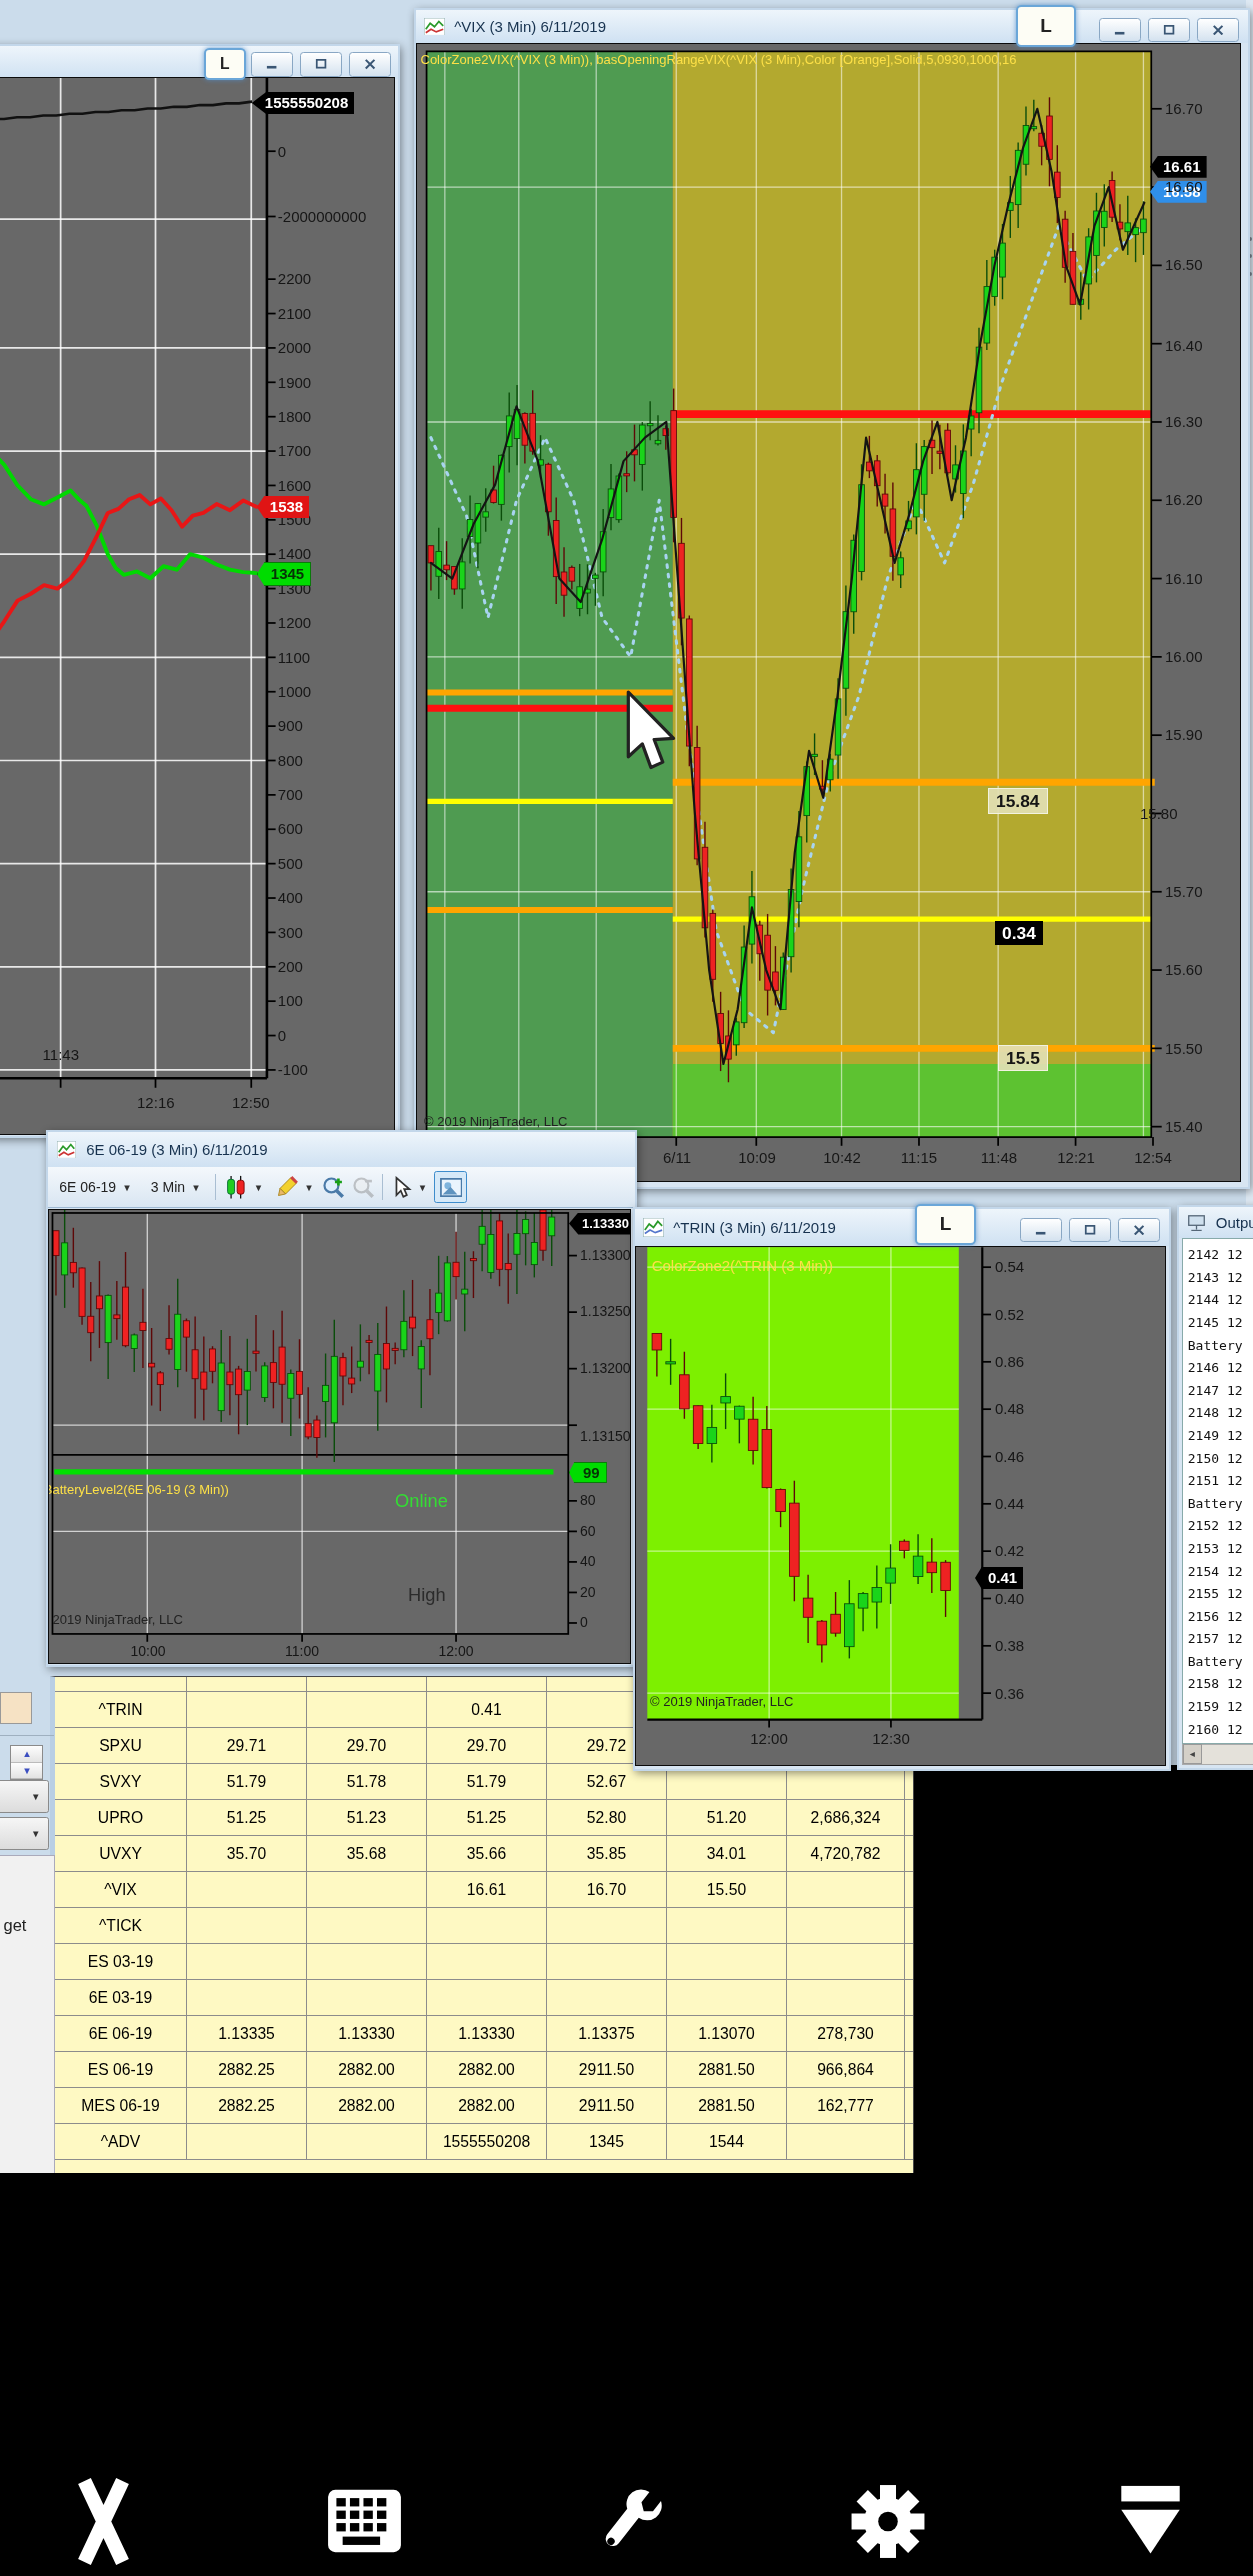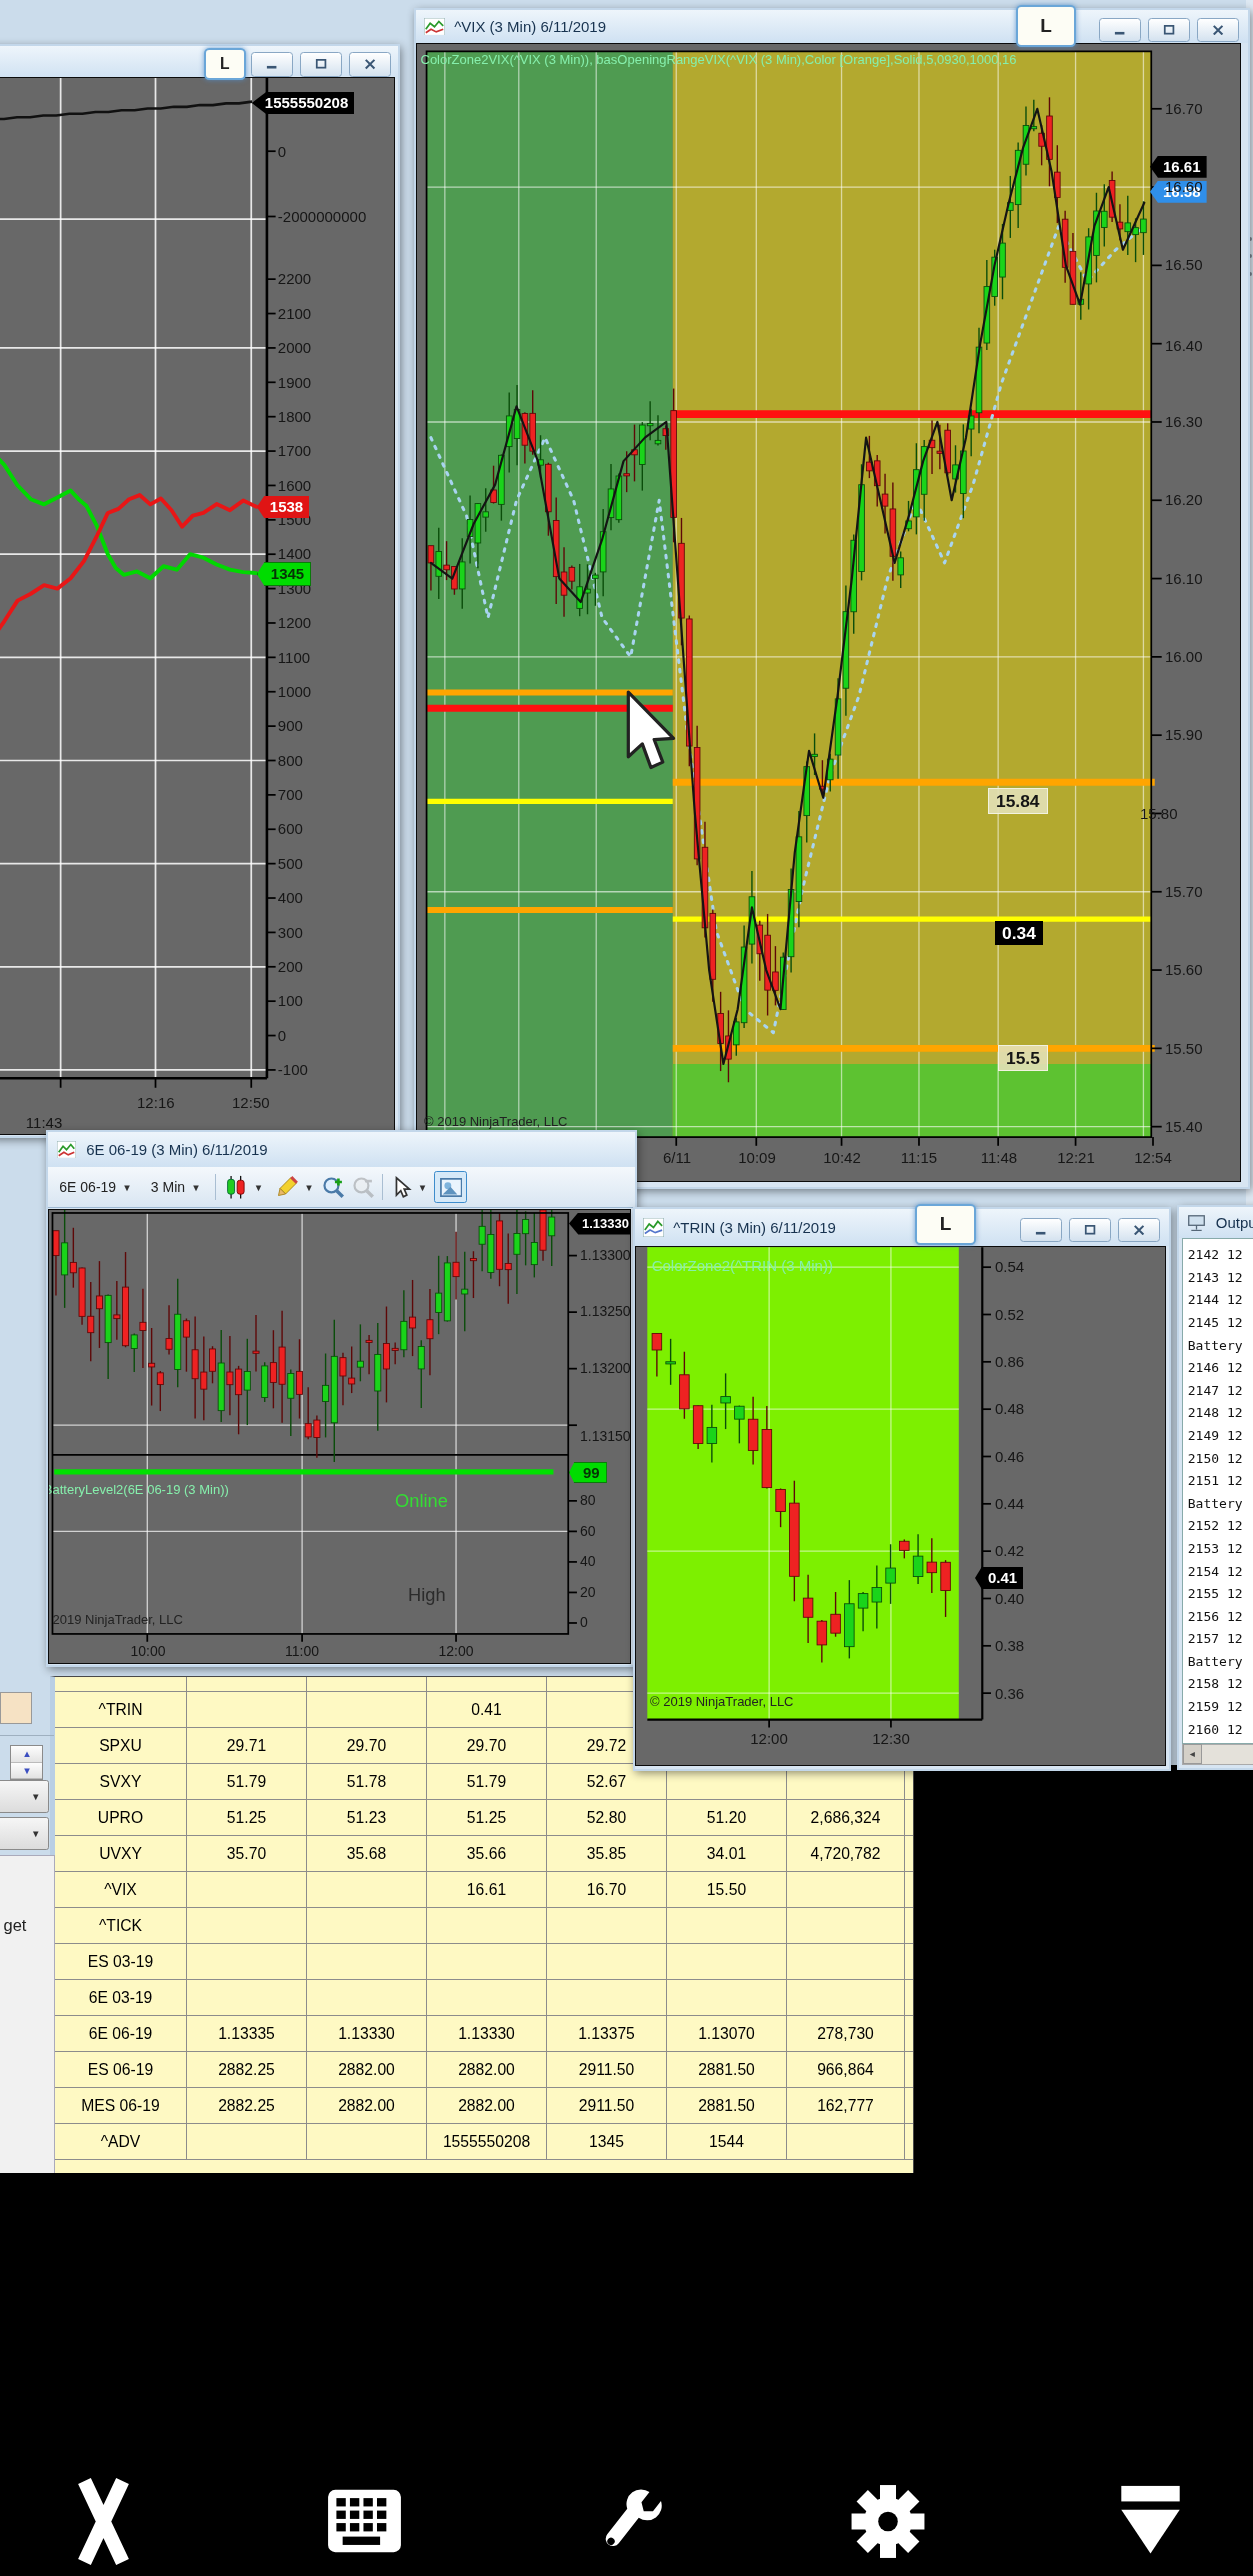--- a/index.html
+++ b/index.html
@@ -20,21 +20,21 @@
   .axlbl{position:absolute;font-size:15px;color:#161616;white-space:nowrap;height:19px;line-height:19px;}
   .badge{position:absolute;height:22px;line-height:22px;font-size:15px;font-weight:bold;padding:0 6.1px 0 13px;
          clip-path:polygon(0 50%,14% 0,100% 0,100% 100%,14% 100%);color:#fff;white-space:nowrap;}
   .b-black{background:#000;}
   .b-blue{background:#2f8fea;}
   .b-red{background:#e01414;}
   .b-green{background:#00dc00;color:#063306;}
   .lvl{position:absolute;font-size:17.4px;font-weight:bold;color:#151515;background:rgba(226,224,180,.92);
        border:0.9px solid #f2f2e0;padding:0 7px;height:24.4px;line-height:24.4px;}
   .lvl-dark{background:#000;color:#fff;border:none;}
-  .ind-txt{position:absolute;font-size:13px;color:#86efac;white-space:nowrap;}
+  .ind-txt{position:absolute;font-size:13px;color:#fde047;white-space:nowrap;}
   .copyright{position:absolute;font-size:13px;color:#222;white-space:nowrap;}
   .toolbar{position:absolute;left:0;right:0;top:35px;height:40px;background:linear-gradient(#f4f8fc,#d9e6f2);
            border-bottom:0.9px solid #9db8d2;display:flex;align-items:center;padding:0 3.5px;gap:3.5px;}
   .tbtn{display:flex;align-items:center;gap:6.1px;height:31px;padding:0 7.8px;border-radius:2.6px;font-size:14px;color:#222;}
   .tsep{width:0.9px;height:26px;background:#a9bed2;margin:0 2.6px;}
   .caret{font-size:9.6px;color:#333;}
   .ticon{width:26px;height:26px;display:flex;align-items:center;justify-content:center;}
   
   #qtable{position:absolute;left:50px;top:1676px;width:858px;height:497px;background:#fef9c3;
           border:1.7px solid #4a4a4a;border-left:5.2px solid #b9cfe4;z-index:2;}
@@ -151,21 +151,21 @@
         <div class="axlbl" style="left: 287px; top: 673px;">800</div>
         <div class="axlbl" style="left: 287px; top: 707px;">700</div>
         <div class="axlbl" style="left: 287px; top: 741px;">600</div>
         <div class="axlbl" style="left: 287px; top: 776px;">500</div>
         <div class="axlbl" style="left: 287px; top: 810px;">400</div>
         <div class="axlbl" style="left: 287px; top: 845px;">300</div>
         <div class="axlbl" style="left: 287px; top: 879px;">200</div>
         <div class="axlbl" style="left: 287px; top: 913px;">100</div>
         <div class="axlbl" style="left: 287px; top: 948px;">0</div>
         <div class="axlbl" style="left: 287px; top: 982px;">-100</div>
-        <div class="axlbl" style="left: 35px; top: 1035px; width: 70px; text-align: left;">11:43</div>
+        <div class="axlbl" style="left: 35px; top: 967px; width: 70px; text-align: center;">11:43</div>
         <div class="axlbl" style="left: 130px; top: 1015px; width: 70px; text-align: center;">12:16</div>
         <div class="axlbl" style="left: 225px; top: 1015px; width: 70px; text-align: center;">12:50</div>
         <div class="badge b-black" style="left: 261px; top: 14px;">1555550208</div>
         <div class="badge b-red" style="left: 266px; top: 418px;">1538</div>
         <div class="badge b-green" style="left: 266px; top: 484px; border: 1.7px solid rgb(10, 122, 10);">1345</div>
       </div>
   </div>
 
   <div class="win" id="vixwin" style="left:414px;top:7.8px;width:832px;height:1177px;z-index:4;">
     <div class="titlebar">

